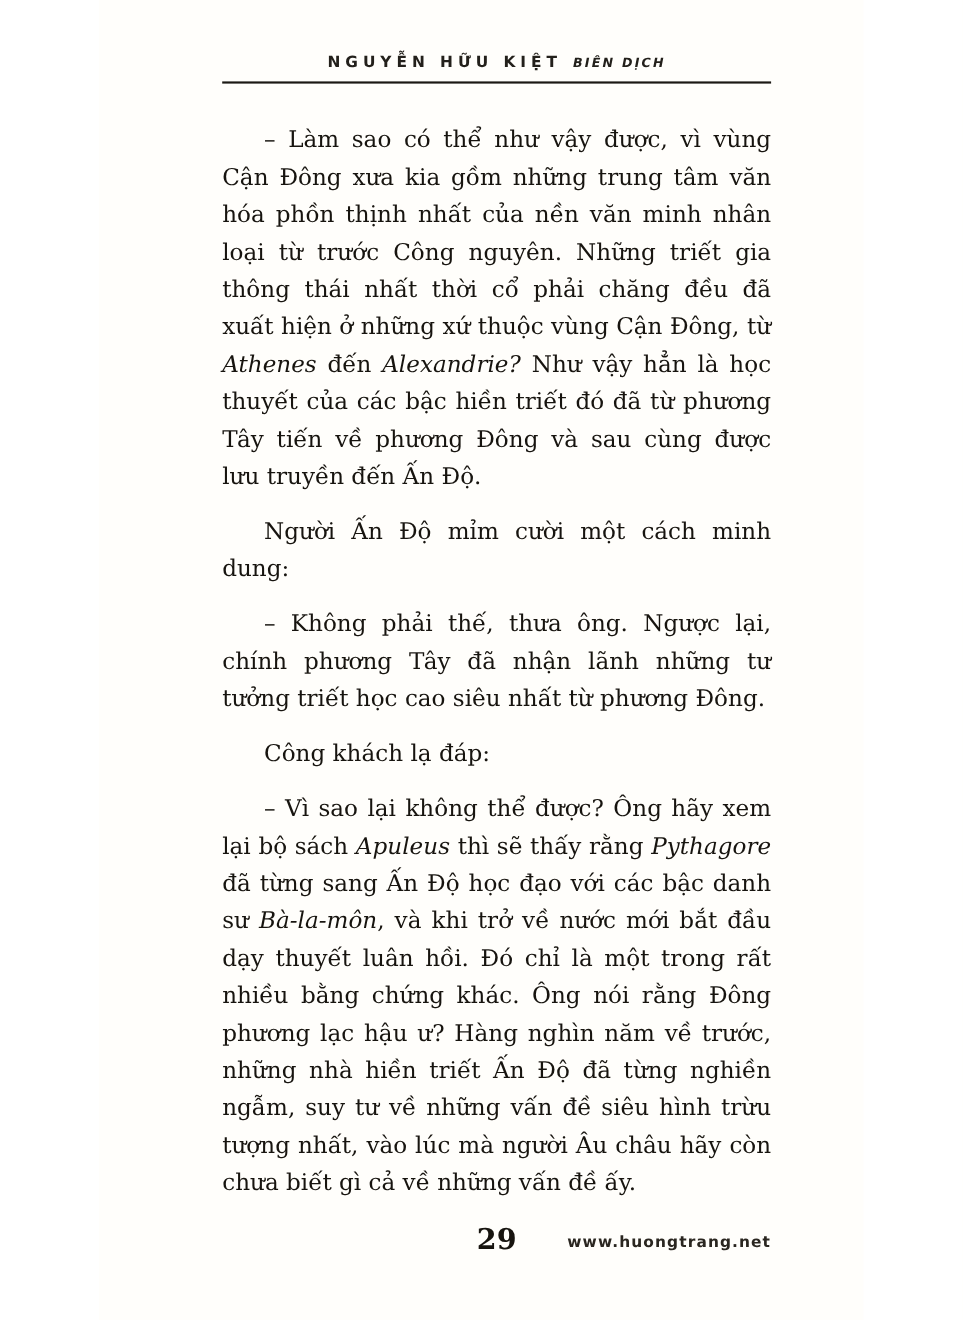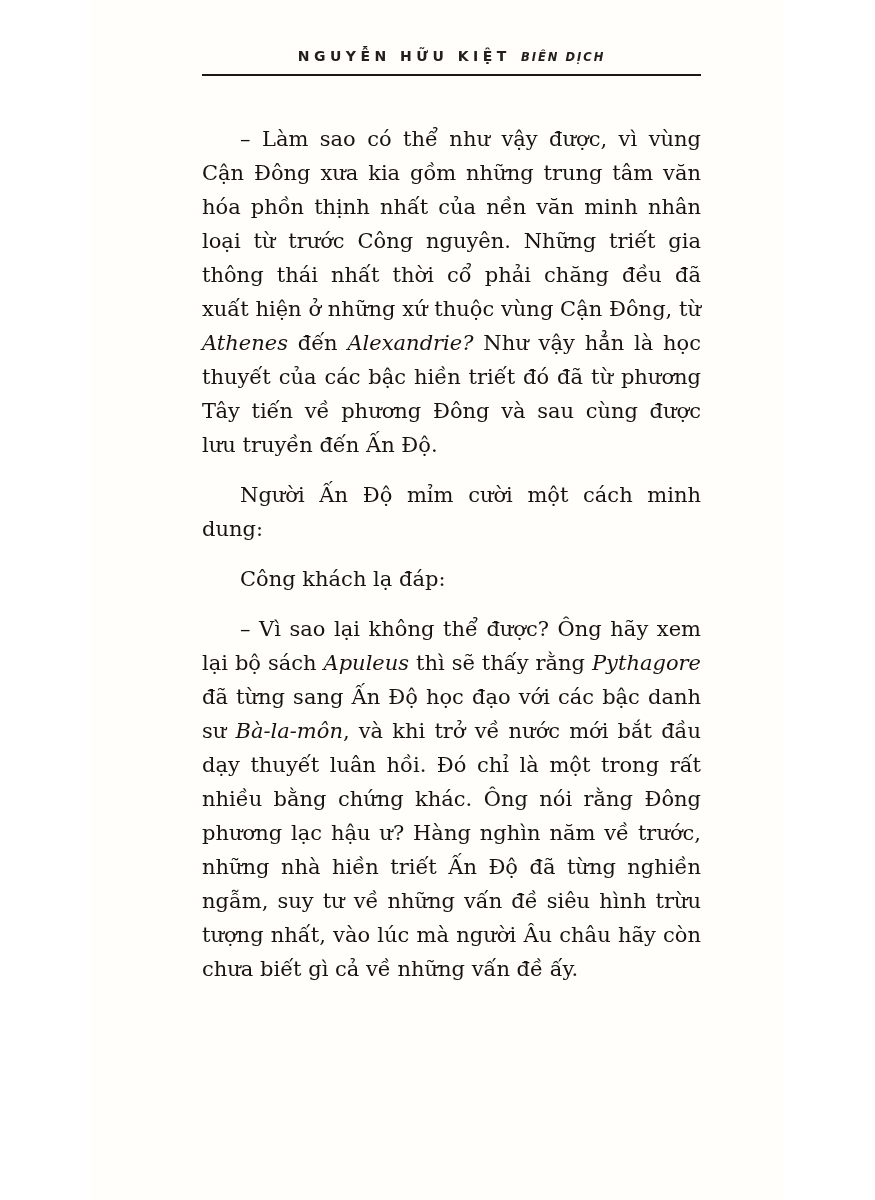--- a/index.html
+++ b/index.html
@@ -37,21 +37,21 @@
     margin-left: 10px;
   }
 
   .header-rule {
     border: none;
     border-top: 2px solid #1c1914;
     margin: 9px 0 0 0;
   }
 
   .body-text {
-    margin-top: 46px;
+    margin-top: 34px;
     font-size: 21px;
     line-height: 34px;
     text-align: justify;
   }
   .para {
     margin: 0 0 16px 0;
     text-indent: 38px;
   }
   .para em { font-style: italic; }
 
@@ -91,18 +91,23 @@
 
   <header class="page-header">
     <span class="author">NGUYỄN HỮU KIỆT</span><span class="role">BIÊN DỊCH</span>
   </header>
 
   <hr class="header-rule">
 
   <main class="body-text" id="paragraphs">
       <p class="para"><span>– Làm sao có thể như vậy được, vì vùng Cận Đông xưa kia gồm những trung tâm văn hóa phồn thịnh nhất của nền văn minh nhân loại từ trước Công nguyên. Những triết gia thông thái nhất thời cổ phải chăng đều đã xuất hiện ở những xứ thuộc vùng Cận Đông, từ </span><em>Athenes</em><span> đến </span><em>Alexandrie?</em><span> Như vậy hẳn là học thuyết của các bậc hiền triết đó đã từ phương Tây tiến về phương Đông và sau cùng được lưu truyền đến Ấn Độ.</span></p>
       <p class="para"><span>Người Ấn Độ mỉm cười một cách minh dung:</span></p>
+      <p class="para"><span>– Không phải thế, thưa ông. Ngược lại, chính phương Tây đã nhận lãnh những tư tưởng triết học cao siêu nhất từ phương Đông.</span></p>
       <p class="para"><span>Công khách lạ đáp:</span></p>
       <p class="para"><span>– Vì sao lại không thể được? Ông hãy xem lại bộ sách </span><em>Apuleus</em><span> thì sẽ thấy rằng </span><em>Pythagore</em><span> đã từng sang Ấn Độ học đạo với các bậc danh sư </span><em>Bà-la-môn</em><span>, và khi trở về nước mới bắt đầu dạy thuyết luân hồi. Đó chỉ là một trong rất nhiều bằng chứng khác. Ông nói rằng Đông phương lạc hậu ư? Hàng nghìn năm về trước, những nhà hiền triết Ấn Độ đã từng nghiền ngẫm, suy tư về những vấn đề siêu hình trừu tượng nhất, vào lúc mà người Âu châu hãy còn chưa biết gì cả về những vấn đề ấy.</span></p>
     </main>
 
+  <footer class="page-footer">
+    <span class="page-number">29</span>
+    <span class="website">www.huongtrang.net</span>
+  </footer>
 
 </div>
 
 </body></html>

